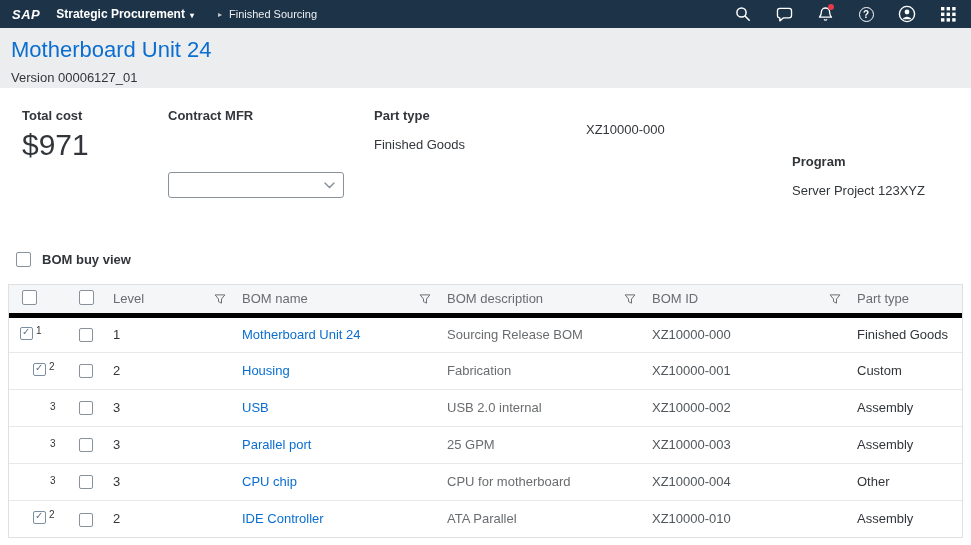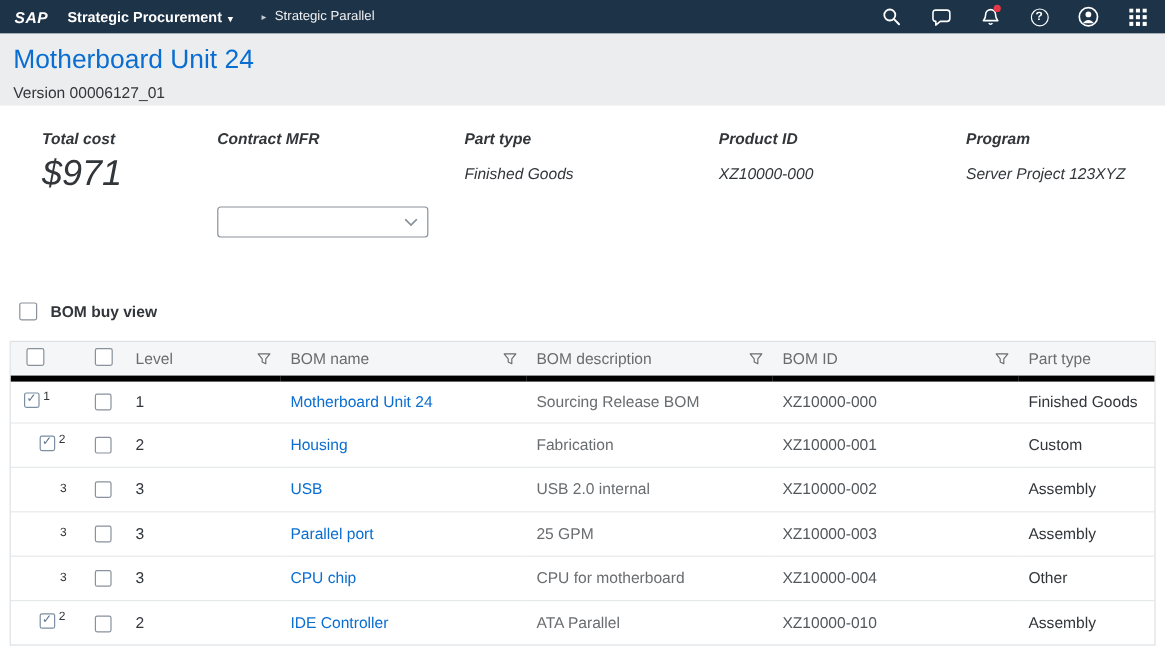--- a/index.html
+++ b/index.html
@@ -21,24 +21,24 @@
   .badge { position:absolute; top:-1px; right:0; width:6px; height:6px; border-radius:50%; }
   .q-icon { width:15px; height:15px; border:1.3px solid #fff; border-radius:50%;
     font-size:10px; font-weight:bold; display:flex; align-items:center; justify-content:center; }
 
   
   .page-header { height:60px; background:#ecedef; padding:9px 16px 0 11px; }
   .page-title { font-size:22px; font-weight:400; color:#0a6ed1; }
   .page-version { font-size:13px; margin-top:7px; color:#32363a; }
 
   
-  .kpis { display:flex; padding:20px 0 0 35px;font-style:italic; }
+  .kpis { display:flex; padding:20px 0 0 22px; }
   .kpi { display:flex; flex-direction:column; }
   .kpi-1 { width:146px; } .kpi-2 { width:206px;gap:40px; } .kpi-3 { width:212px; }
-  .kpi-4 { width:206px; } .kpi-5 { flex:1; }
+  .kpi-4 { width:206px; } .kpi-5 { flex:1;justify-content:flex-end; }
   .kpi-label { font-size:13px; font-weight:700; color:#32363a; }
   .kpi-value { font-size:13px; margin-top:14px; }
   .kpi-big { font-size:30px; font-weight:400; margin-top:5px; }
   .combo { width:176px; height:26px; border:1px solid #89919a; border-radius:3px; background:#fff;
     margin-top:9px; display:flex; align-items:center; justify-content:space-between;
     padding:0 8px; cursor:pointer; }
   .combo-value { font-size:13px; }
   .combo-arrow svg { display:block; }
 
   
@@ -76,21 +76,21 @@
 
 <header class="shell">
   <div class="shell-left">
     <span class="sap-logo">SAP</span>
     <span class="shell-product">
       <span>Strategic Procurement</span>
       <span class="shell-caret">▾</span>
     </span>
     <span class="shell-sub">
       <span class="dot">▸</span>
-      <span>Strategic Parallel</span>
+      <span>Finished Sourcing</span>
     </span>
   </div>
   <div class="shell-right">
     <span class="shell-icon">
       <svg width="16" height="16" viewBox="0 0 16 16">
           <circle cx="6.5" cy="6.5" r="4.6" fill="none" stroke="#fff" stroke-width="1.5"></circle>
           <line x1="10.2" y1="10.2" x2="14.2" y2="14.2" stroke="#fff" stroke-width="1.6" stroke-linecap="round"></line>
         </svg>
     </span>
     <span class="shell-icon">
@@ -150,21 +150,20 @@
             <path d="M1 1 L5.5 5.6 L10 1" fill="none" stroke="#89919a" stroke-width="1.4" stroke-linecap="round"></path>
           </svg>
       </span>
     </div>
   </div>
   <div class="kpi kpi-3">
     <div class="kpi-label">Part type</div>
     <div class="kpi-value">Finished Goods</div>
   </div>
   <div class="kpi kpi-4">
-    <div class="kpi-label">Product ID</div>
     <div class="kpi-value">XZ10000-000</div>
   </div>
   <div class="kpi kpi-5">
     <div class="kpi-label">Program</div>
     <div class="kpi-value">Server Project 123XYZ</div>
   </div>
 </section>
 
 <div class="bom-view">
   <span class="cb"></span>

